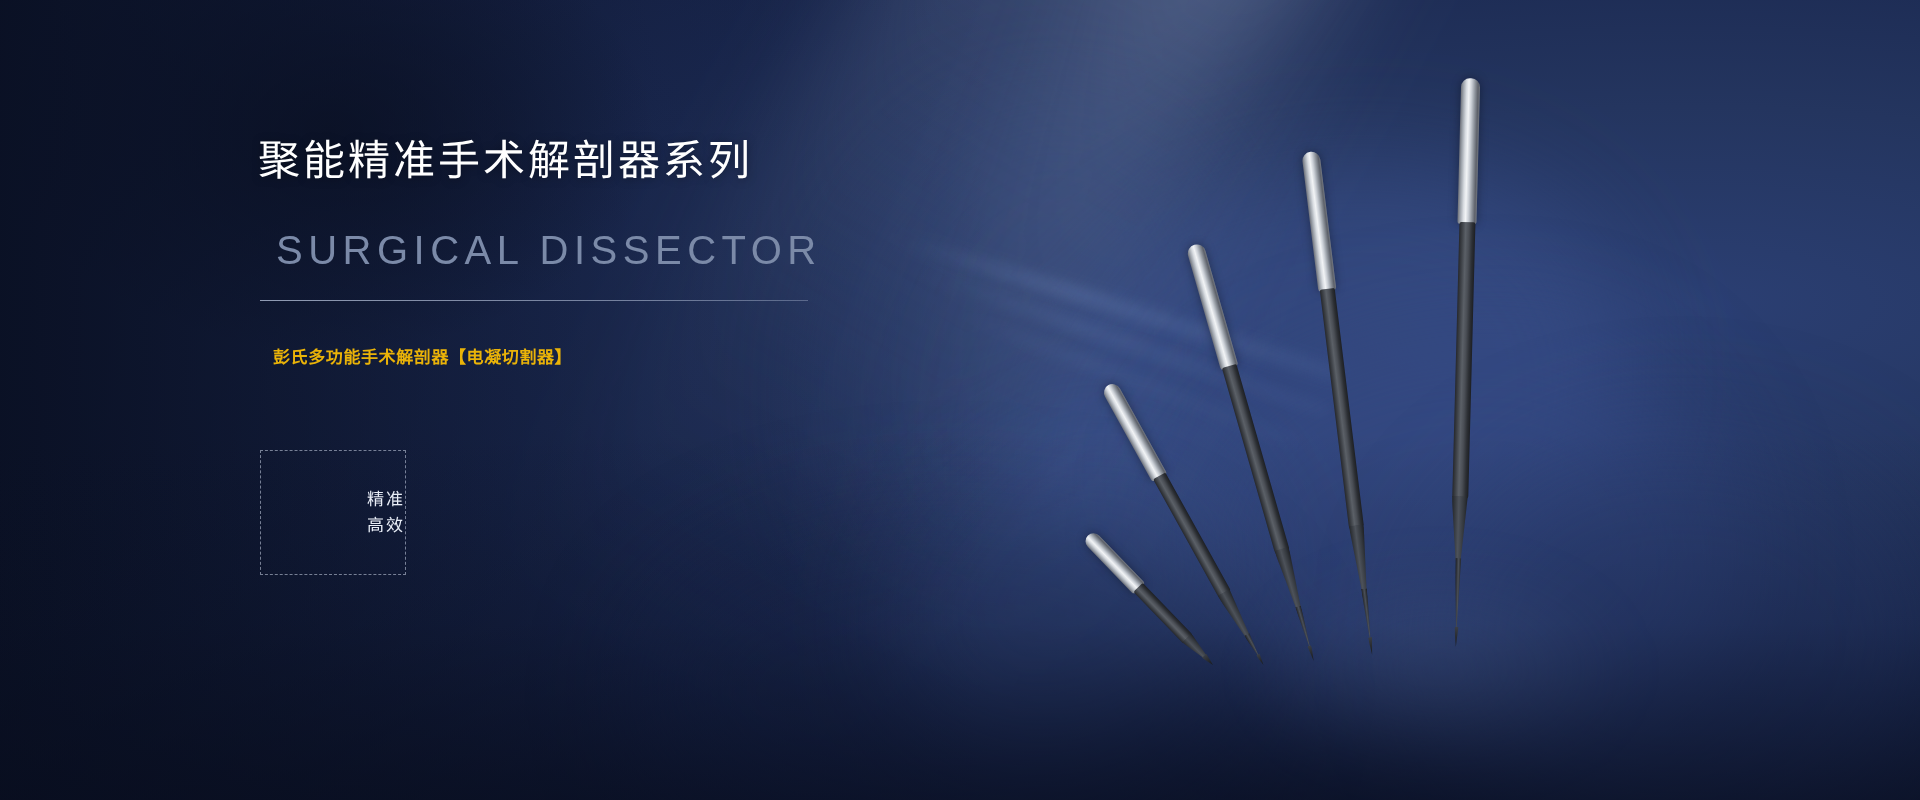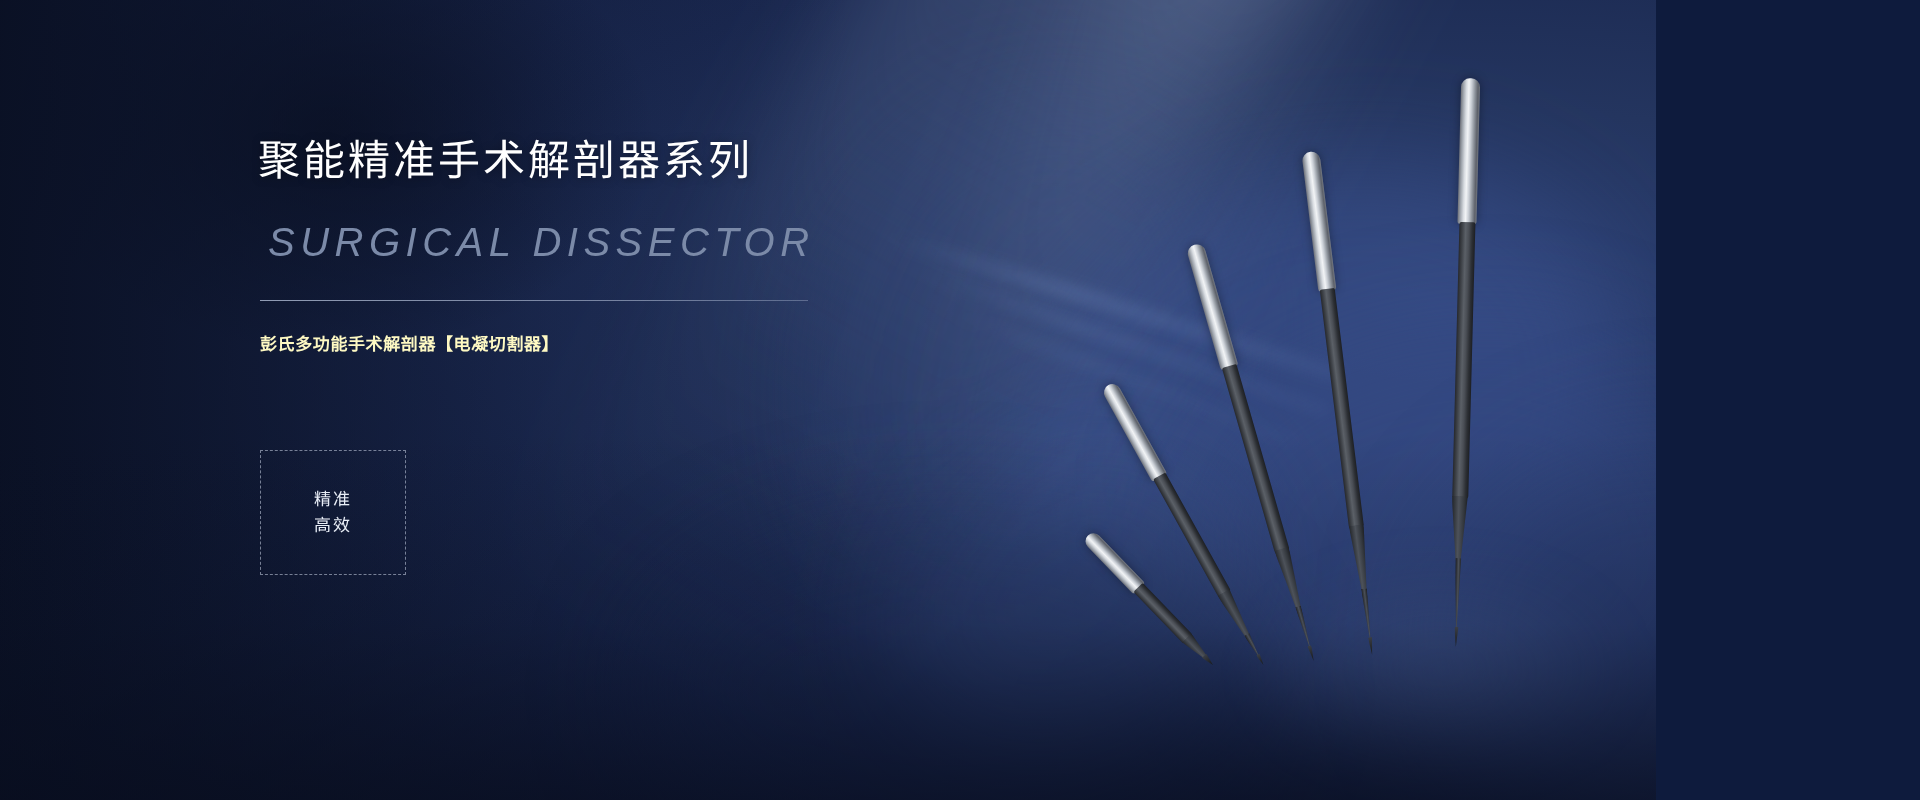--- a/index.html
+++ b/index.html
@@ -5,21 +5,21 @@
 <style>
   html, body {
     margin: 0;
     padding: 0;
     background: #0e1b3d;
   }
   * { box-sizing: border-box; }
 
   .banner {
     position: relative;
-    width: 1656px;
+    width: 1920px;
     height: 800px;
     overflow: hidden;
     font-family: "Liberation Sans", "DejaVu Sans", sans-serif;
     background: #152450;
   }
 
   
   .bg-base {
     position: absolute;
     inset: 0;
@@ -113,64 +113,63 @@
     letter-spacing: 3px;
     font-weight: 400;
     color: #ffffff;
     white-space: nowrap;
     text-shadow: 0 1px 10px rgba(0,0,0,.35);
   }
   .title-en {
     position: absolute;
     top: 212px;
     left: 2px;
-    margin: 8px;
+    margin: 16px;
     font-size: 40px;
     line-height: 1.1;
     letter-spacing: 5.5px;
     font-weight: 300;
     color: #7b8aa8;
     white-space: nowrap;
-    font-style: italic;
   }
   .divider {
     position: absolute;
     top: 300px;
     left: 2px;
     width: 548px;
     height: 1px;
     background: linear-gradient(90deg, rgba(188,200,224,.75) 0%, rgba(188,200,224,.55) 70%, rgba(188,200,224,.35) 100%);
   }
   .subtitle-cn {
     position: absolute;
     top: 334px;
     left: 2px;
-    margin: 0;
+    margin: 13px;
     font-size: 17px;
     line-height: 1.3;
     letter-spacing: .6px;
     font-weight: 700;
-    color: #fef9c3;
+    color: #eab308;
     white-space: nowrap;
   }
 
   
   .features {
     position: absolute;
     top: 450px;
     left: 2px;
     display: flex;
     gap: 32px;
   }
   .feature-box {
     width: 146px;
     height: 125px;
     display: flex;
     flex-direction: column;
-    align-items: center;
+    align-items: flex-end;
     justify-content: center;
     gap: 9px;
     border: 1px dashed rgba(205,214,232,.55);
     color: #e9eef7;
     font-size: 17px;
     letter-spacing: 2px;
     line-height: 1;
   }
   .feature-box.is-highlighted {
     border-color: #ffffff;

